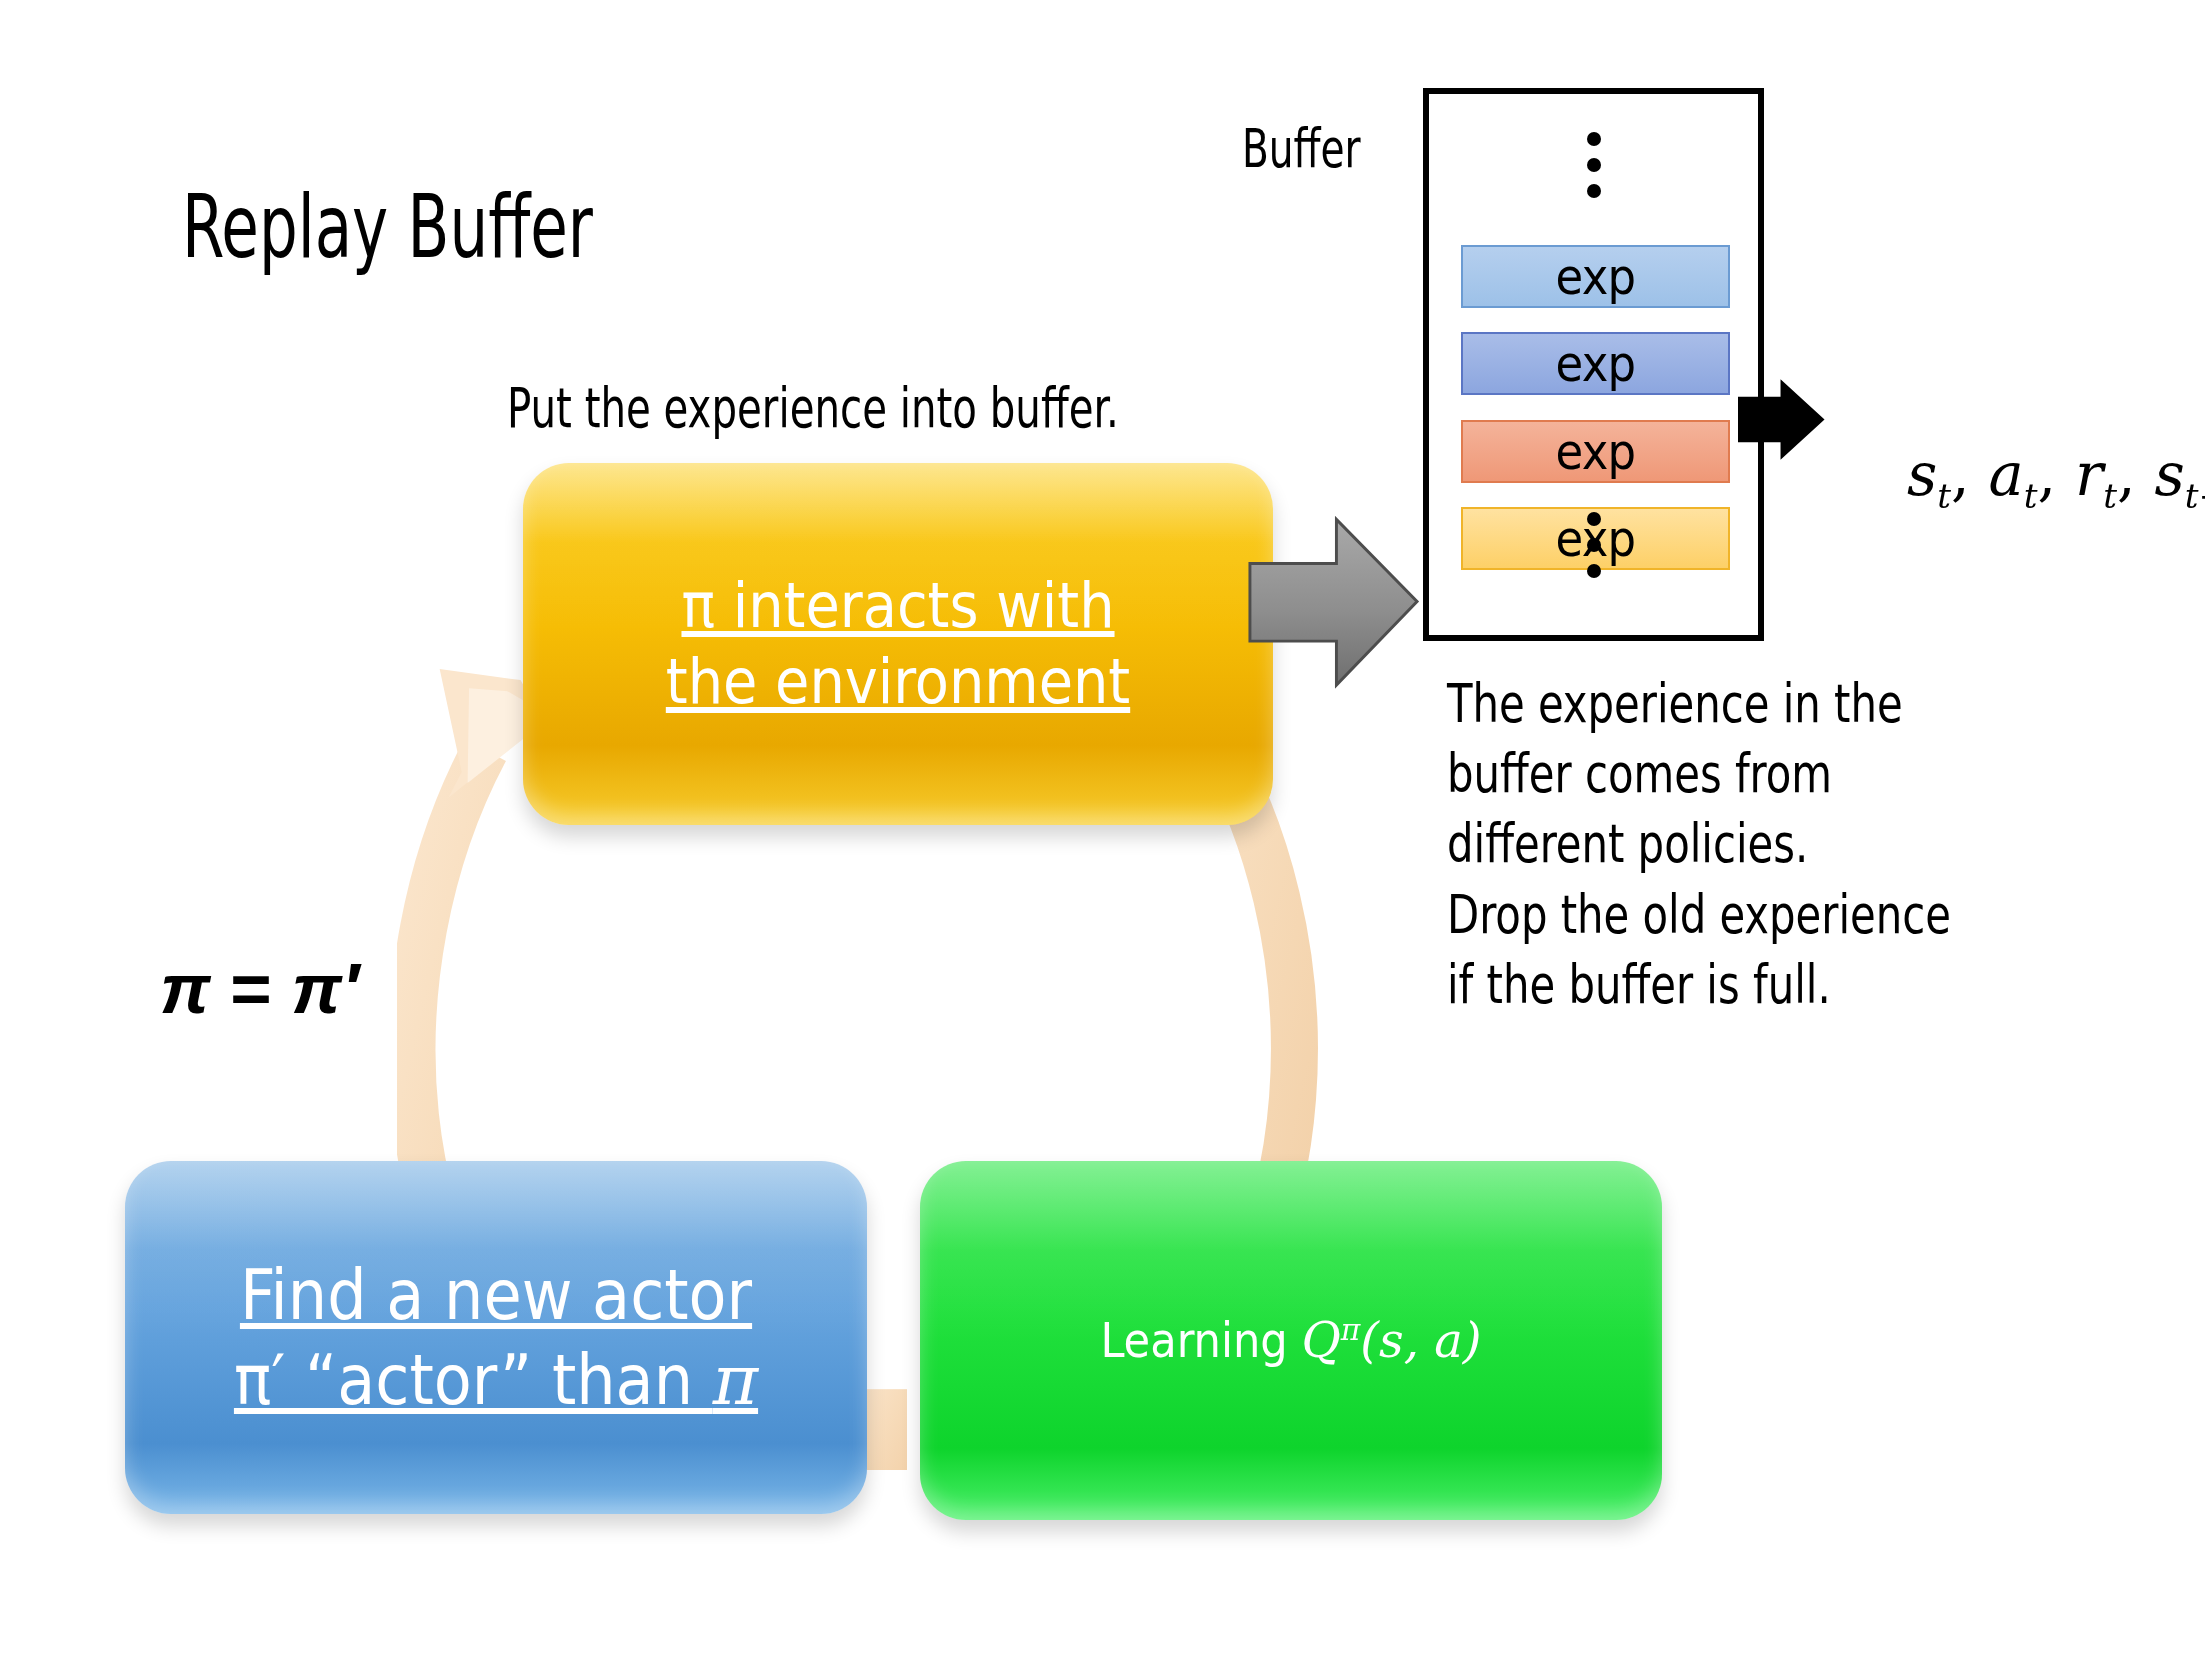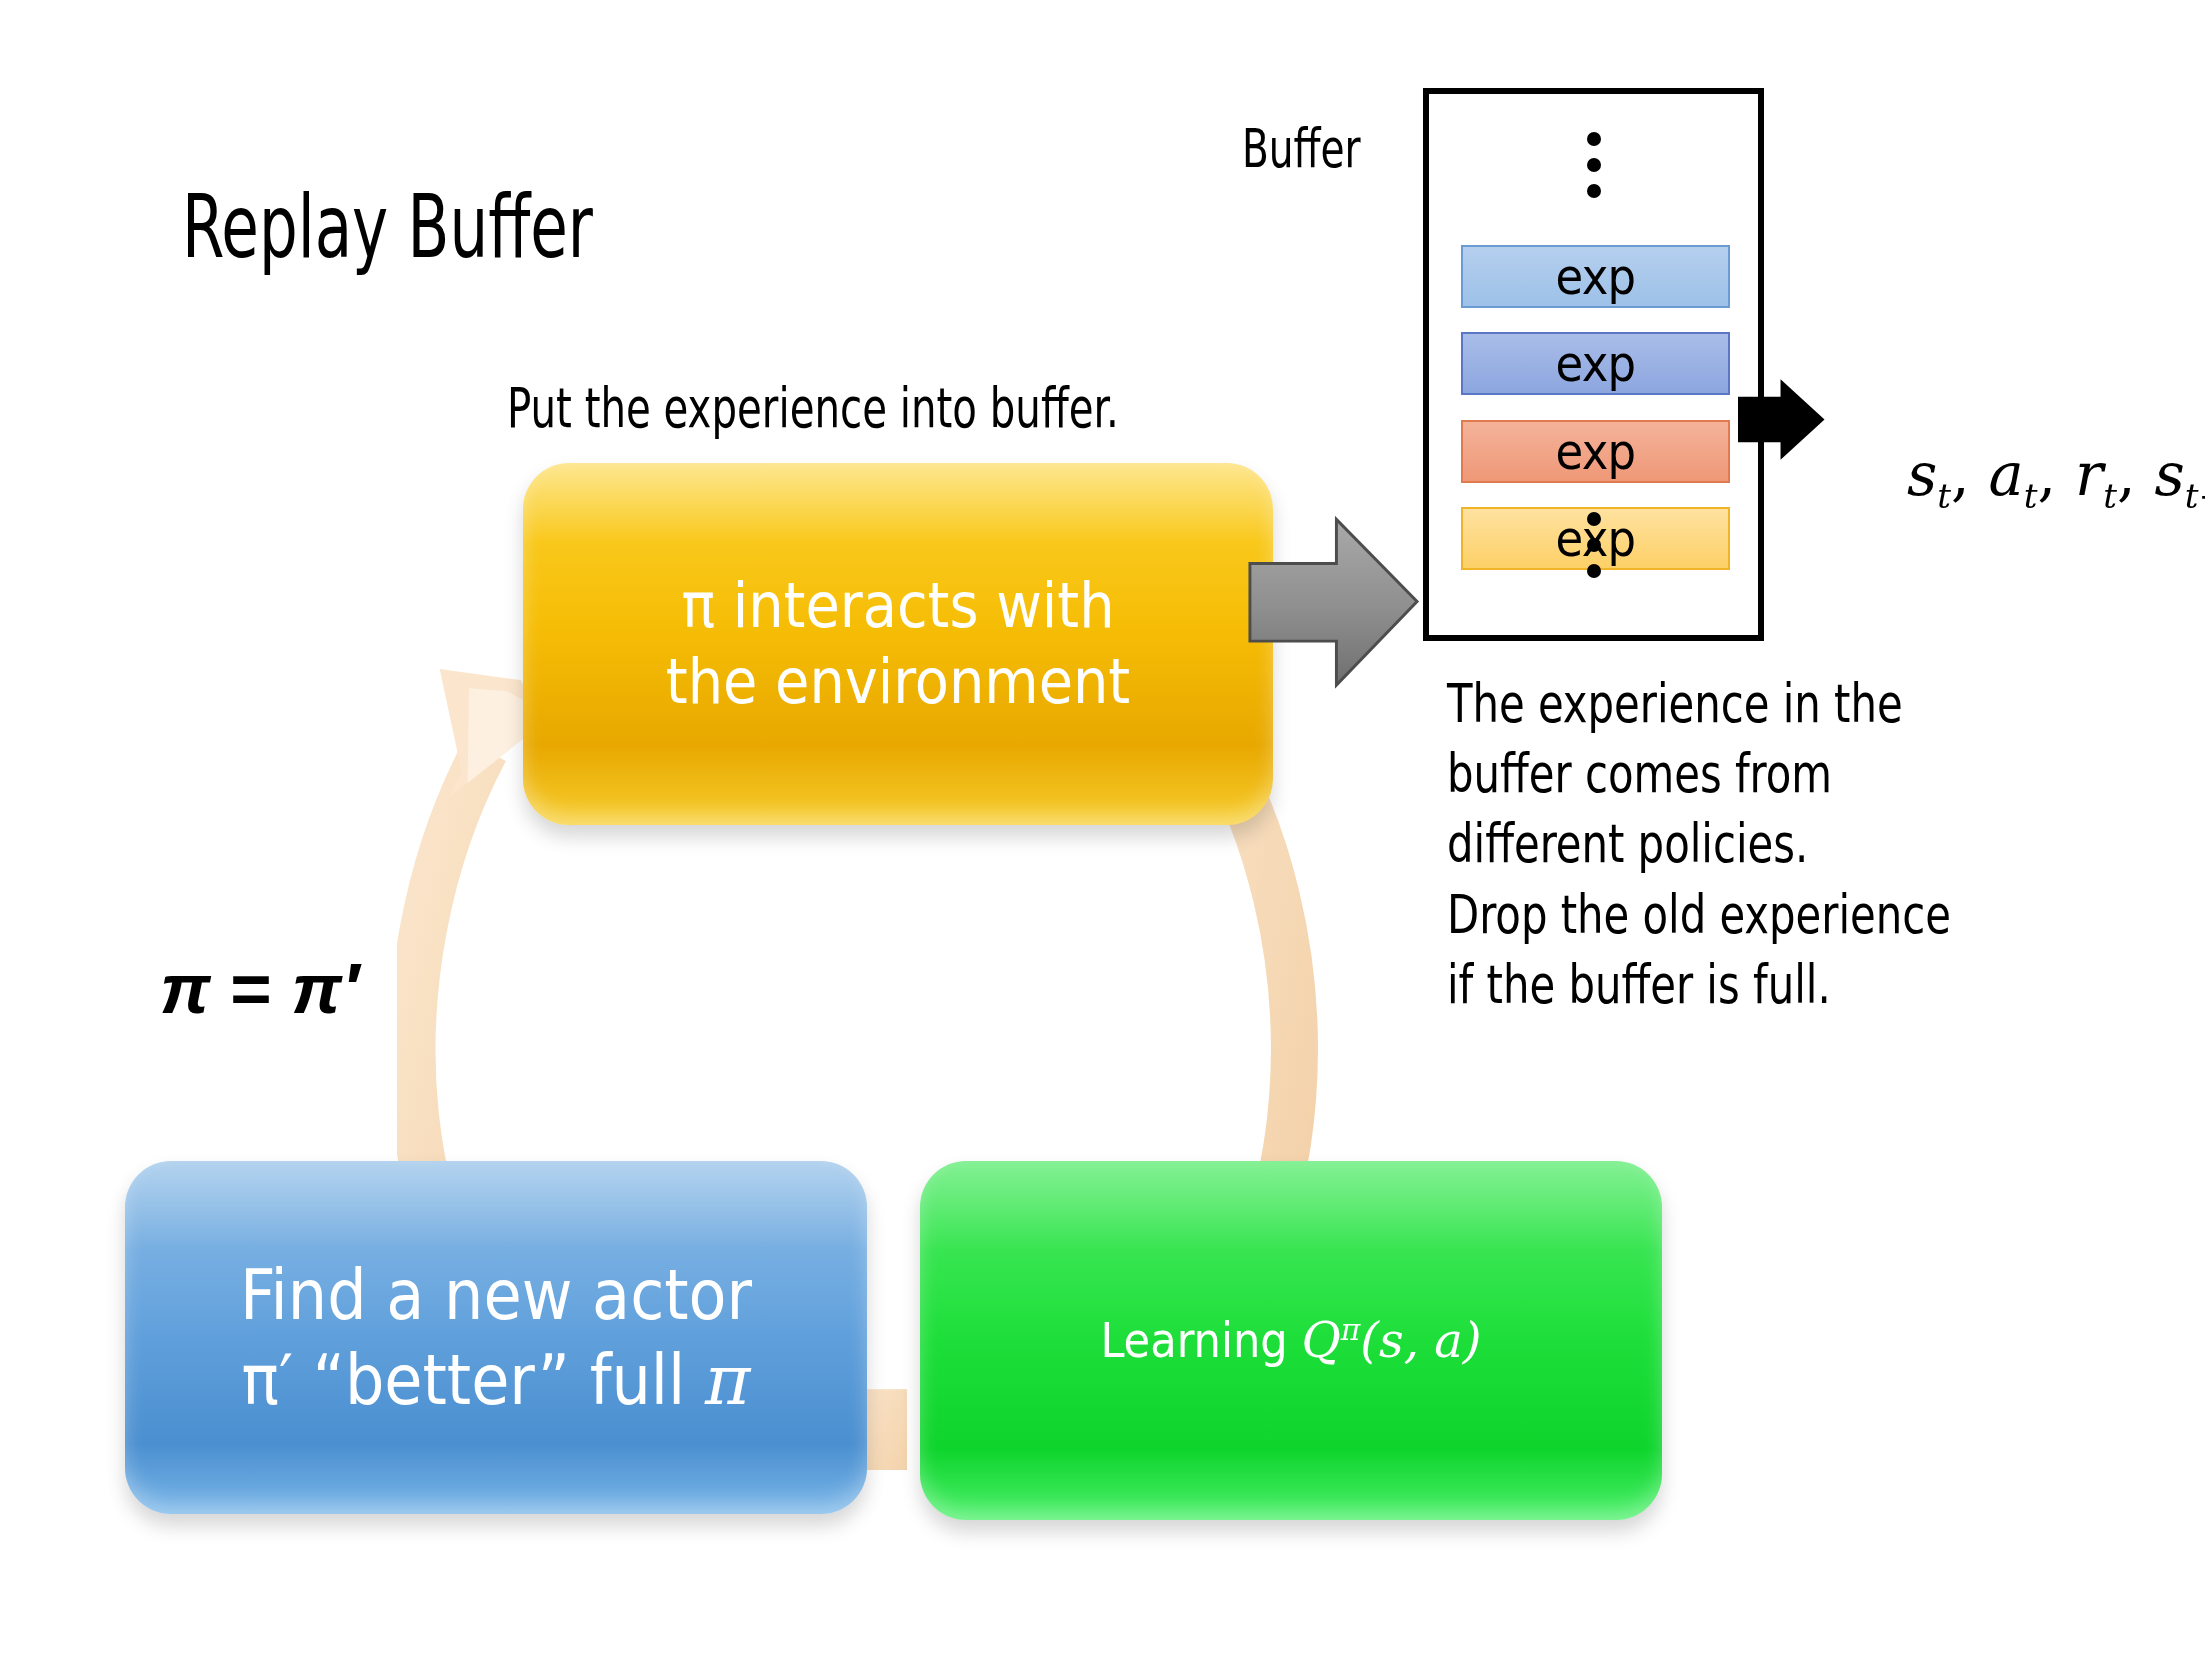--- a/index.html
+++ b/index.html
@@ -143,21 +143,21 @@
     font-size:69px;
   }
   #box-learn{
     left:920px; top:1161px; width:742px; height:359px;
     background:
       linear-gradient(180deg, rgba(255,255,255,.36) 0%, rgba(255,255,255,.05) 25%, rgba(255,255,255,0) 50%),
       linear-gradient(180deg,#3ee857 0%, #20e03c 45%, #0ed42c 80%, #4bf06a 100%);
     box-shadow:0 11.8px 19px rgba(0,0,0,.16), inset 0 -10.3px 19px rgba(255,255,255,.30);
     font-size:48px;
   }
-  .pbox .line{display:block;}
+  .pbox .line{display:block;text-decoration:underline;}
   .mi{font-family:"DejaVu Serif","Liberation Serif",serif;font-style:italic;}
   .mi sup{font-size:.62em;}
 
   
   #gray-arrow{
     position:absolute;
     left:1247px; top:515px;
     width:173px;height:176px;
   }
 
@@ -262,21 +262,21 @@
         <stop offset="55%" stop-color="#8e8e8e"></stop>
         <stop offset="100%" stop-color="#6f6f6f"></stop>
       </linearGradient>
     </defs>
     <polygon points="4,66 122,66 122,6 232,118 122,232 122,172 4,172" fill="url(#graygrad)" stroke="#4d4d4d" stroke-width="4"></polygon>
   </svg>
 
   <div class="pbox" id="box-find">
     <div>
       <span class="line">Find a new actor</span>
-      <span class="line"><span>π′ “better” full </span><span class="mi">π</span></span>
+      <span class="line"><span>π′ “actor” than </span><span class="mi">π</span></span>
     </div>
   </div>
 
   <div class="pbox" id="box-learn">
     <div>
       <span>Learning </span><span class="mi"><span>Q</span><sup>π</sup><span>(s, a)</span></span>
     </div>
   </div>
 
   <div id="pi-eq">

